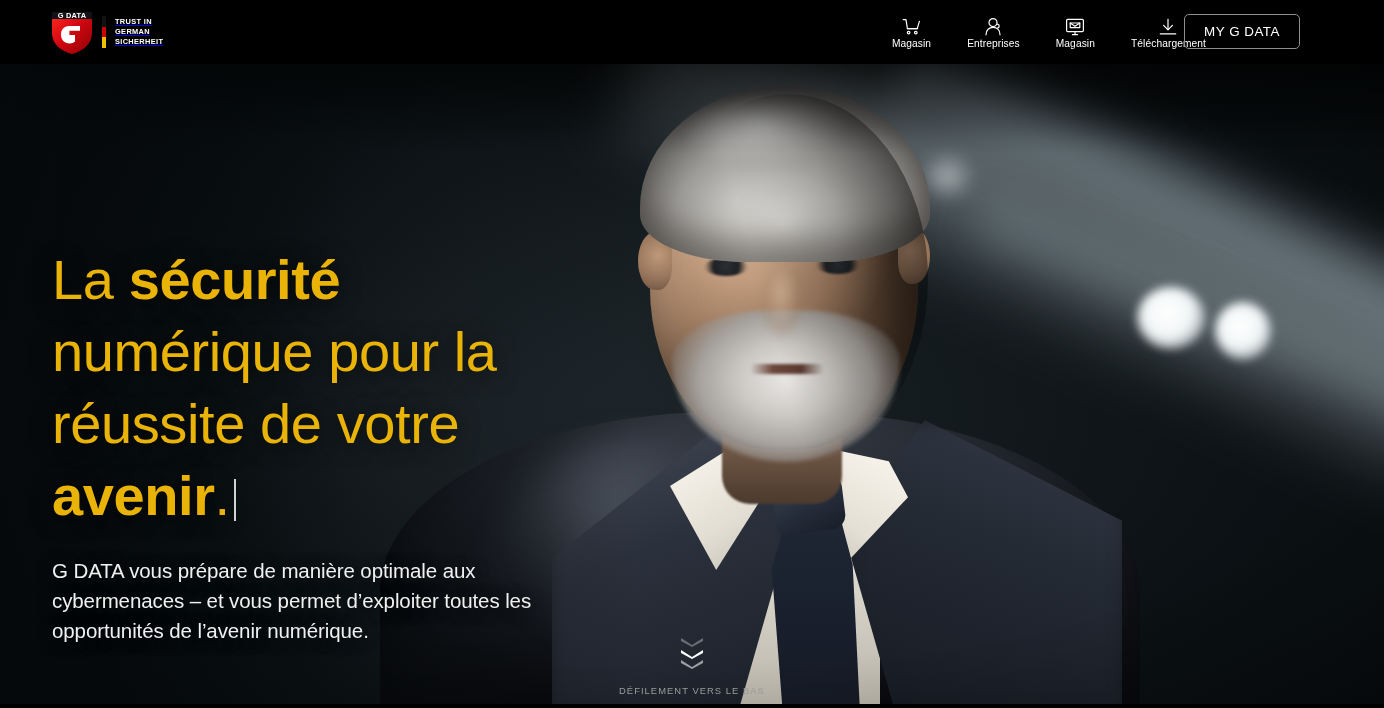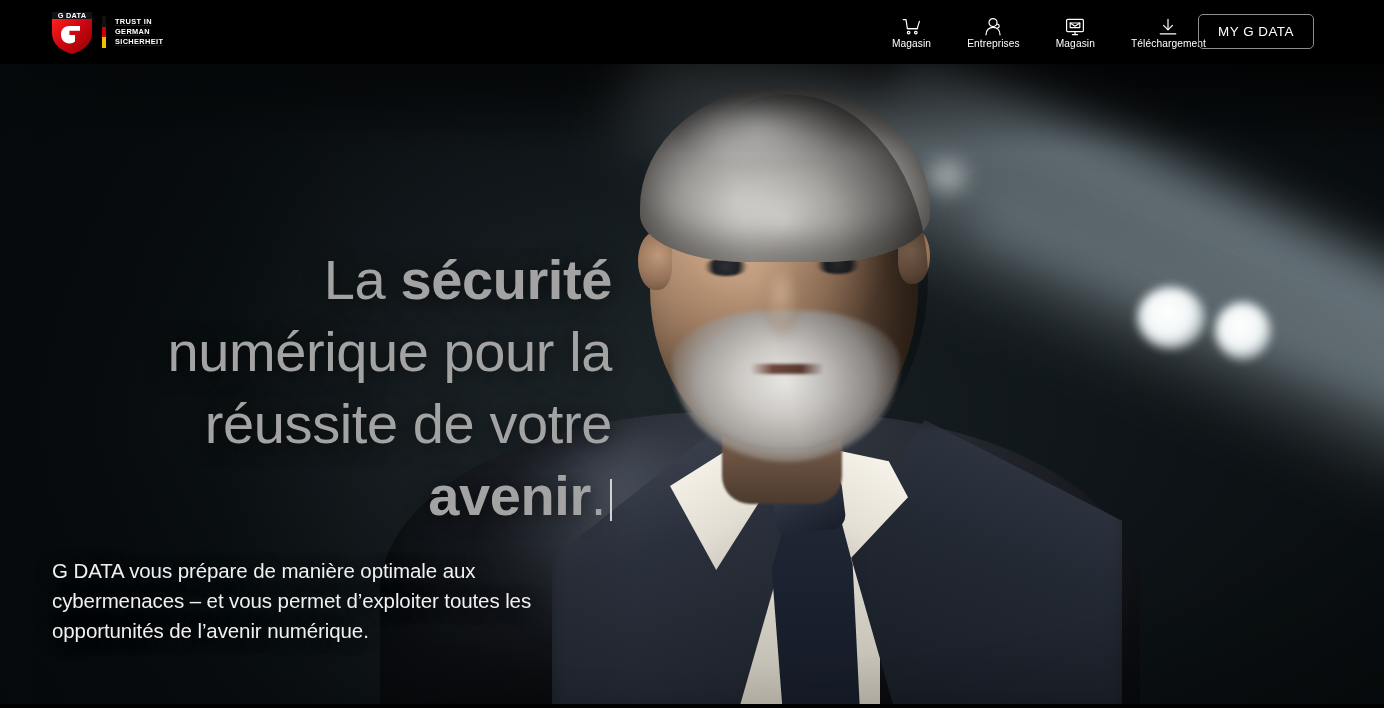--- a/index.html
+++ b/index.html
@@ -115,21 +115,21 @@
   .util .lbl {
     font-size: 10.2px;
     letter-spacing: .1px;
     color: #ffffff;
     white-space: nowrap;
   }
 
   
   .mygdata {
     position: absolute;
-    right: 70px;
+    right: 84px;
     top: 14px;
     height: 35px;
     padding: 0 19px;
     display: flex;
     align-items: center;
     justify-content: center;
     border: 1px solid #8e8e8e;
     border-radius: 5px;
     background: transparent;
     color: #ffffff;
@@ -386,27 +386,26 @@
   }
 
   
   .hero-copy {
     position: absolute;
     left: 52px; top: 180px;
     width: 560px;
     z-index: 20;
   }
   .headline {
-    color: #a3a3a3;
+    color: #eab308;
     font-size: 56px;
     line-height: 72px;
     font-weight: 300;
     letter-spacing: -.4px;
     text-shadow: 0 2px 22px rgba(0,0,0,.7);
-    text-align: right;
   }
   .headline b { font-weight: 700; }
   .caret {
     display: inline-block;
     width: 2px;
     height: 42px;
     background: #cfd3d6;
     vertical-align: -6px;
     margin-left: 4px;
   }
@@ -579,17 +578,29 @@
     </div>
 
     <div class="bg-vignette"></div>
     <div class="figure-blend"></div>
 
     <div class="hero-copy">
       <h1 class="headline"><span>La </span><b>sécurité</b><span> numérique pour la réussite de votre </span><b>avenir</b><span>.</span><span class="caret"></span></h1>
       <p class="subcopy">G DATA vous prépare de manière optimale aux cybermenaces – et vous permet d’exploiter toutes les opportunités de l’avenir numérique.</p>
     </div>
 
+    <div class="scroll-ind">
+      <svg class="chev faint" viewBox="0 0 22 9">
+        <polygon points="0,0 11,7 22,0 22,3 11,9 0,3" fill="#ffffff"></polygon>
+      </svg>
+      <svg class="chev mid" viewBox="0 0 22 9">
+        <polygon points="0,0 11,7 22,0 22,3 11,9 0,3" fill="#ffffff"></polygon>
+      </svg>
+      <svg class="chev low" viewBox="0 0 22 9">
+        <polygon points="0,0 11,7 22,0 22,3 11,9 0,3" fill="#ffffff"></polygon>
+      </svg>
+      <span class="scroll-label">DÉFILEMENT VERS LE BAS</span>
+    </div>
 
   </section>
 
   <div class="page-bottom-bar"></div>
 </div>
 
 </body></html>

